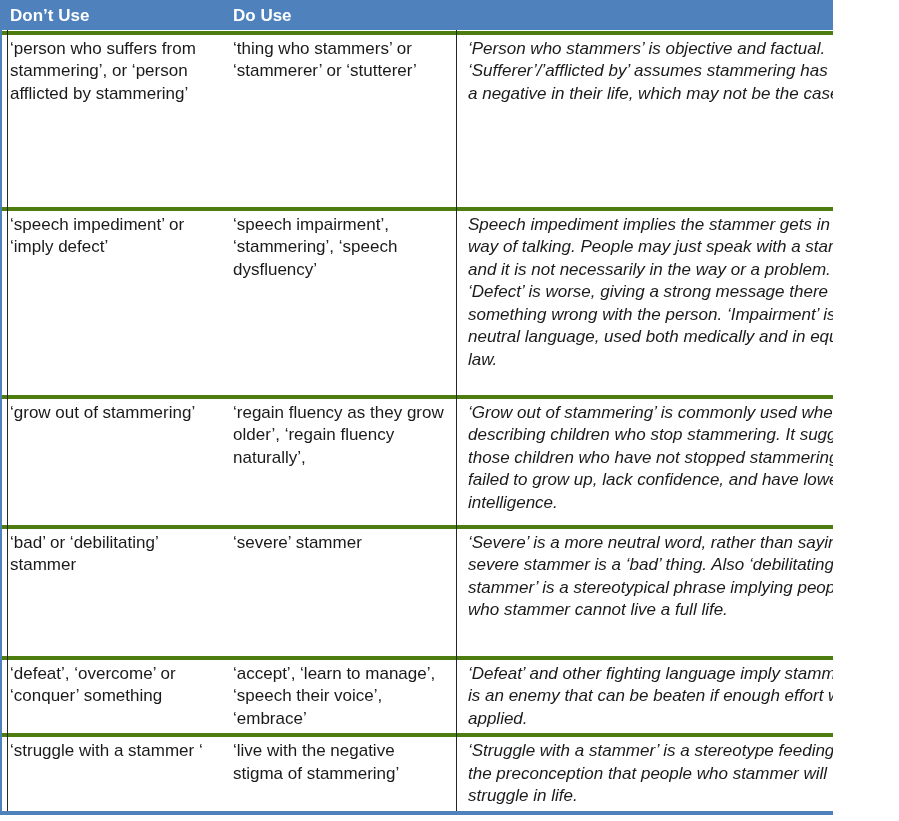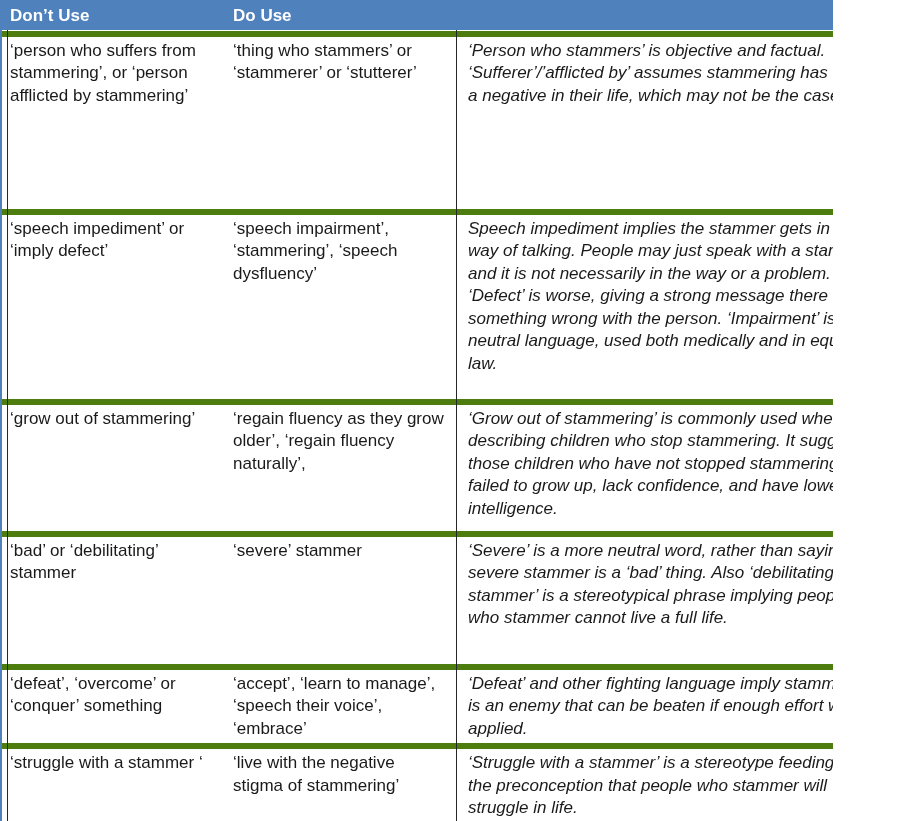--- a/index.html
+++ b/index.html
@@ -38,21 +38,21 @@
     line-height: 1;
     padding-top: 1px;
   }
   .hcell.c1 { padding-left: 8px; }
   .hcell.c2 { padding-left: 9px; }
   .hcell.c3 { padding-left: 12px; }
 
   .row {
     display: grid;
     grid-template-columns: 222px 232px 1fr;
-    border-top: 6px solid #4d7c0f;
+    border-top: 4px solid #4d7c0f;
   }
   .row:nth-of-type(2) .cell { min-height: 172px; }
   .row:nth-of-type(3) .cell { min-height: 184px; }
   .row:nth-of-type(4) .cell { min-height: 126px; }
   .row:nth-of-type(5) .cell { min-height: 127px; }
   .row:nth-of-type(6) .cell { min-height: 72px; }
   .row:nth-of-type(7) .cell { min-height: 73px; }
 
   .cell {
     font-size: 17px;

